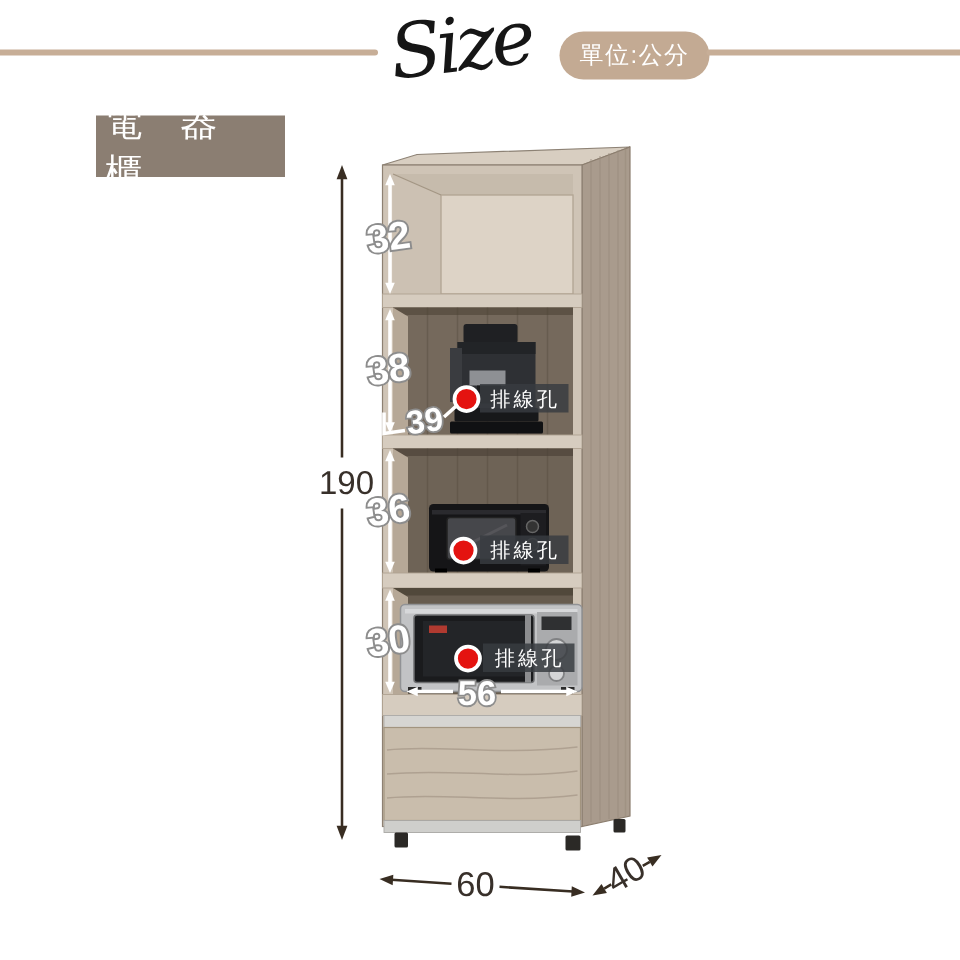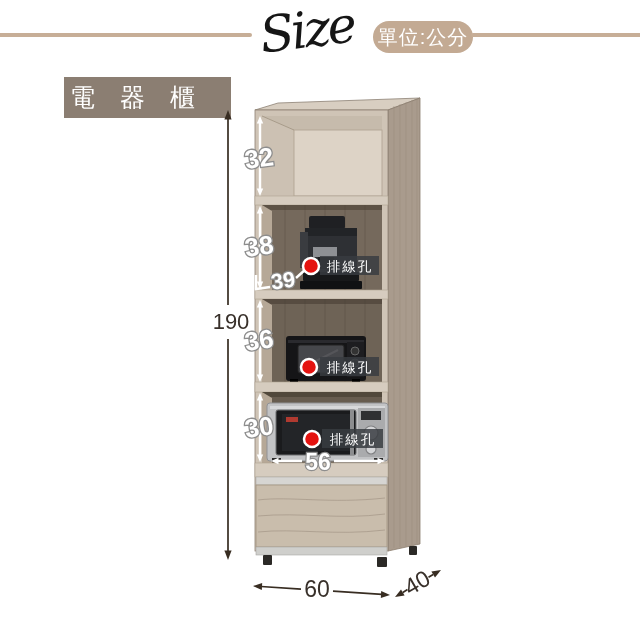--- a/index.html
+++ b/index.html
@@ -3,22 +3,22 @@
 <meta charset="utf-8">
 <style>
   html,body{margin:0;padding:0;}
   body{width:640px;height:640px;position:relative;background:#ffffff;overflow:hidden;
        font-family:"Liberation Sans", sans-serif;}
   .abs{position:absolute;}
   
   #line-left{left:0;top:33px;width:252px;height:4px;background:#c7ae97;border-radius:0 3px 3px 0;}
   #line-right{left:471px;top:33px;width:169px;height:4px;background:#c7ae97;border-radius:3px 0 0 3px;}
   #unit-badge{left:373px;top:21px;width:100px;height:32px;background:#c3aa93;border-radius:17px;
-              display:flex;align-items:center;justify-content:center;color:#fff;font-size:20px;letter-spacing:1px;}
-  #title-box{left:64px;top:77px;width:167px;height:41px;background:#8b7e72;color:#fff;
+              display:flex;align-items:center;justify-content:center;color:#fff;font-size:16px;letter-spacing:1px;}
+  #title-box{left:64px;top:77px;width:126px;height:41px;background:#8b7e72;color:#fff;
              display:flex;align-items:center;justify-content:flex-start;font-size:25px;letter-spacing:9px;
              padding-left:6px;box-sizing:border-box;}
   
   svg text{font-family:"Liberation Sans", sans-serif;}
   .script{font-family:"DejaVu Serif", serif;font-style:italic;font-size:50px;fill:#161616;letter-spacing:-3px;}
   .wnum{fill:#ffffff;stroke:#8d8d8d;stroke-width:2.6px;paint-order:stroke;font-weight:bold;font-size:26px;}
   .wnum-s{fill:#ffffff;stroke:#8d8d8d;stroke-width:2.4px;paint-order:stroke;font-weight:bold;font-size:22px;}
   .dnum{fill:#38302a;font-size:22px;}
   .badge-rect{fill:#383c40;fill-opacity:0.84;}
   .badge-text{fill:#ffffff;font-size:13.5px;letter-spacing:2px;}

